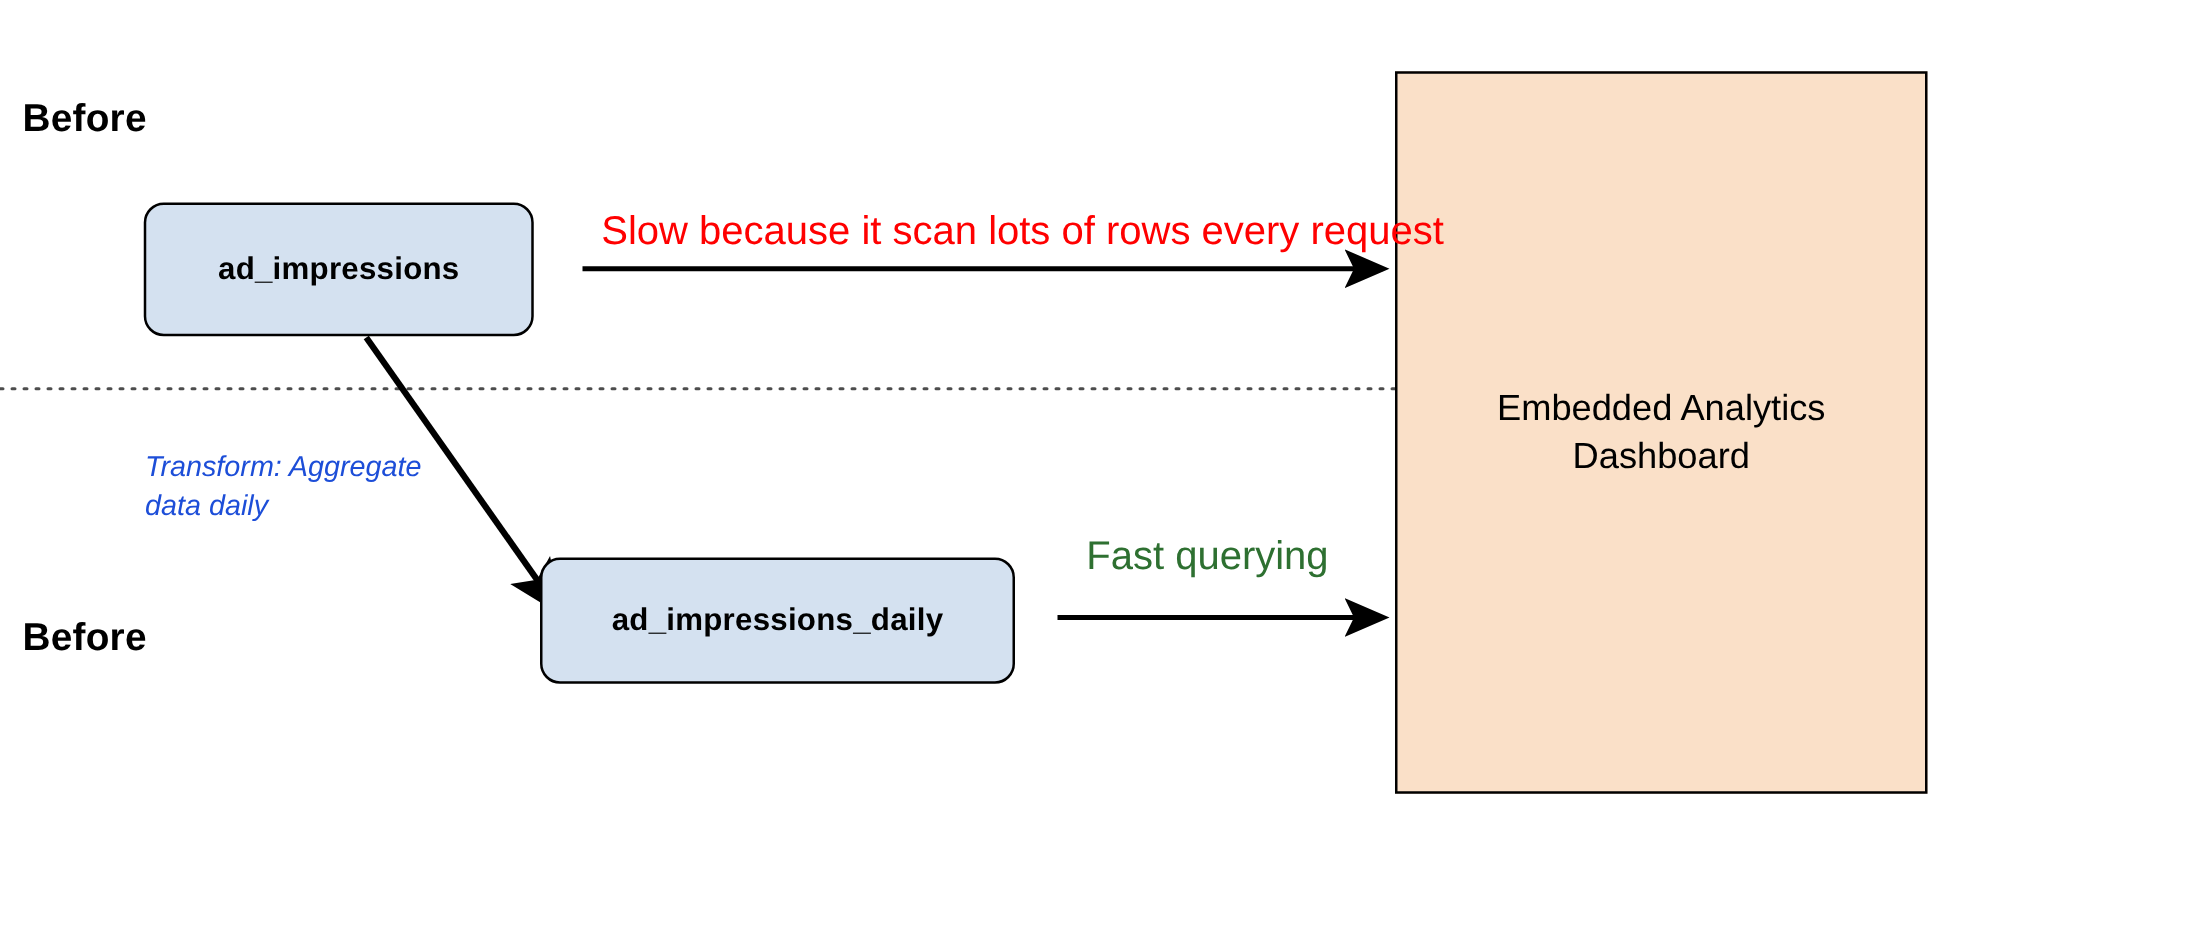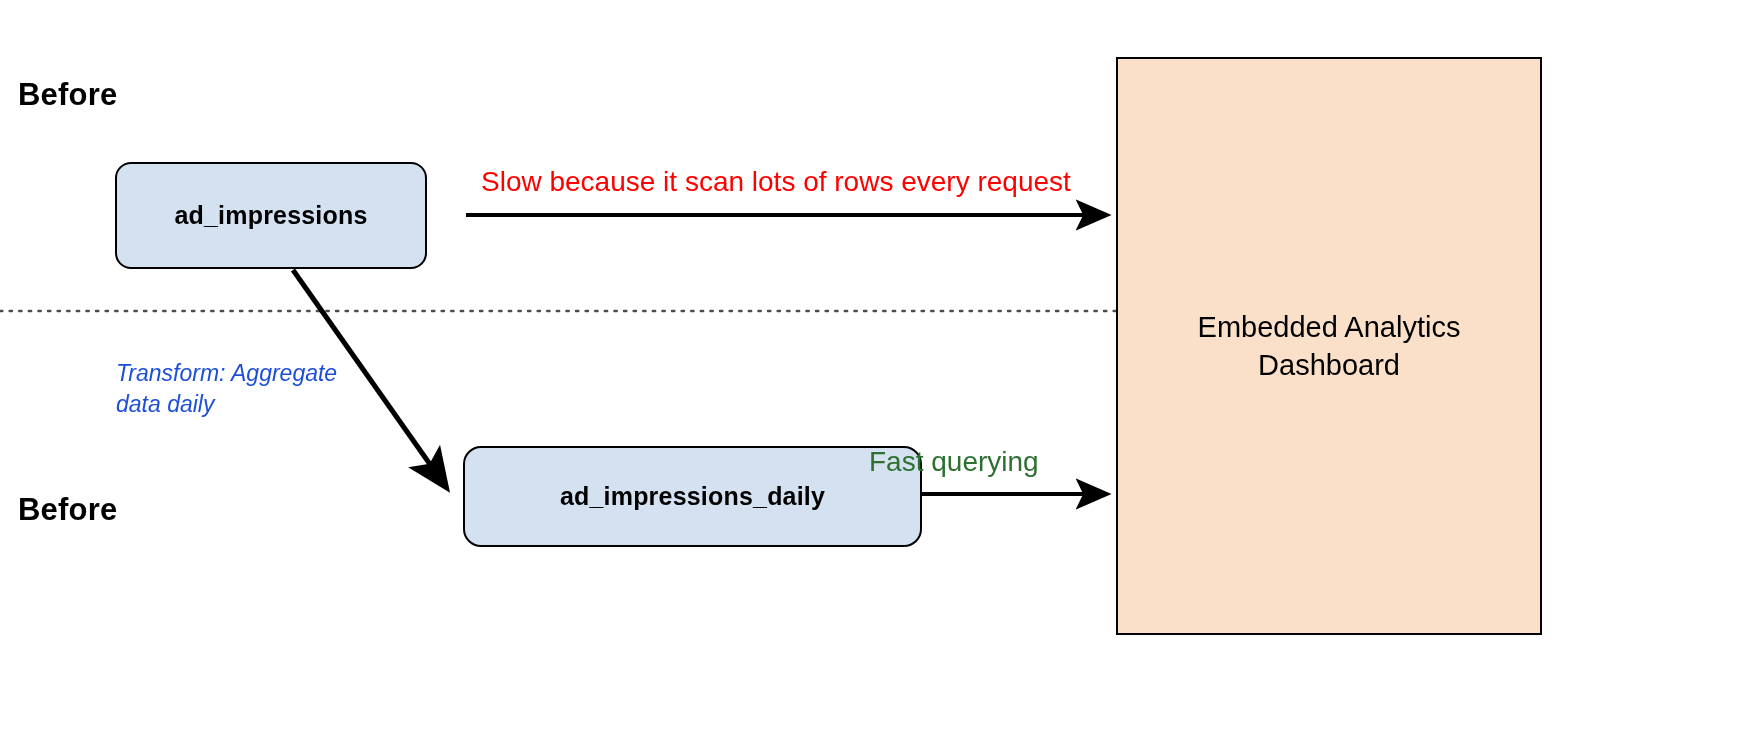--- a/index.html
+++ b/index.html
@@ -49,51 +49,51 @@
     font-weight: bold;
     font-size: 25px;
     letter-spacing: 0.2px;
     white-space: nowrap;
   }
   #node-ad-impressions {
     left: 115px; top: 162px;
     width: 312px; height: 107px;
   }
   #node-ad-impressions-daily {
-    left: 463px; top: 446px;
-    width: 459px; height: 101px; border-radius: 18px;
+    left: 432px; top: 446px;
+    width: 380px; height: 101px;
   }
 
   #dashboard-panel {
     position: absolute;
     left: 1116px; top: 57px;
     width: 426px; height: 578px;
     box-sizing: border-box;
     border: 2.5px solid #000000;
     display: flex;
     align-items: center;
     justify-content: center;
     text-align: center;
     font-size: 29px;
     line-height: 1.32;
     color: #000000;
   }
   #dashboard-panel .panel-text { display: block; max-width: 330px; }
 
   .edge-label {
     position: absolute;
-    font-size: 28px;
+    font-size: 32px;
     white-space: nowrap;
   }
   #label-slow {
     left: 481px; top: 166px;
     color: #ff0000;
   }
   #label-fast {
-    left: 869px; top: 446px;
+    left: 869px; top: 426px;
     color: #2e7031;
   }
   #label-transform {
     left: 116px; top: 358px;
     color: #1d4ed8;
     font-size: 23px;
     line-height: 1.33;
     white-space: normal;
     width: 248px;
     font-style: italic;

